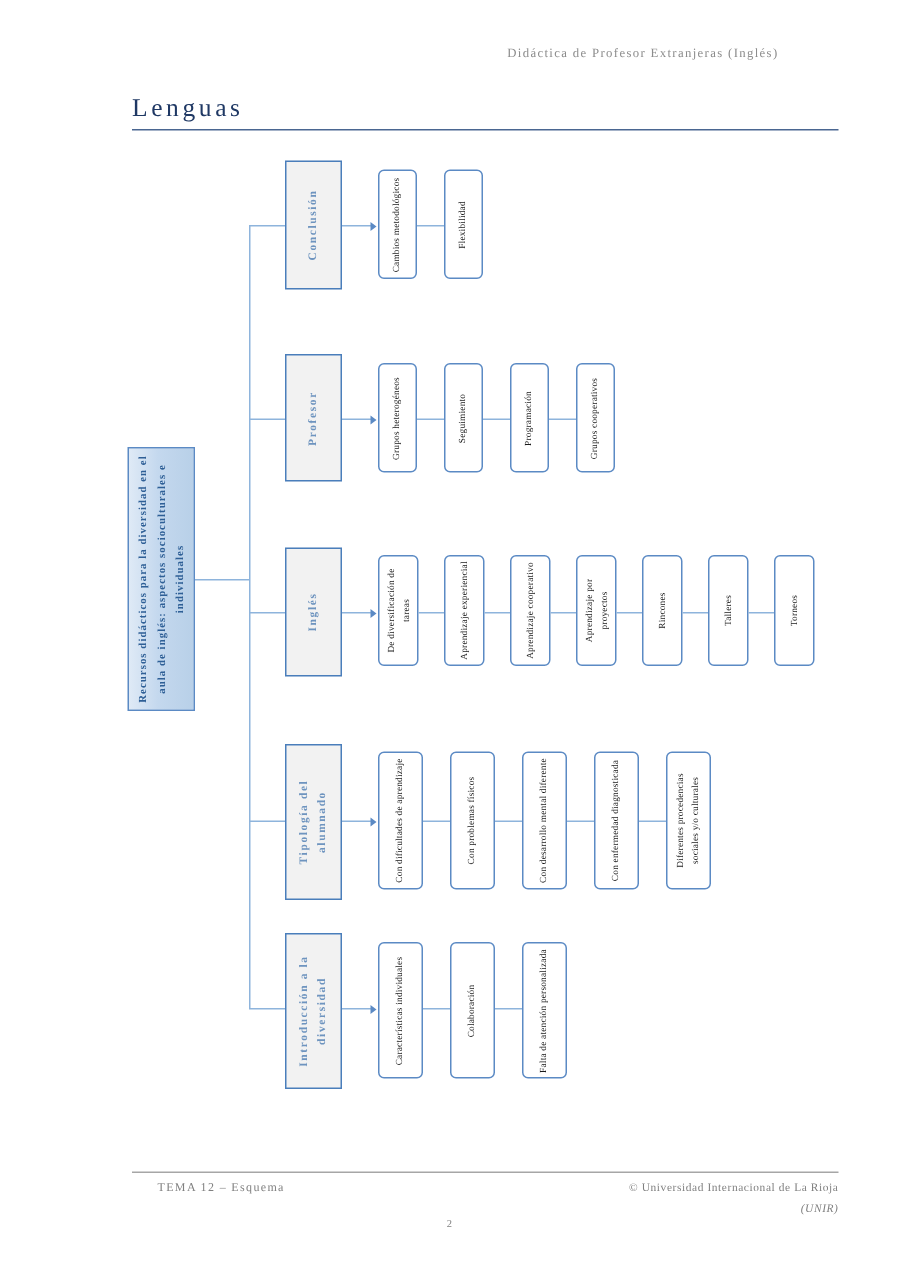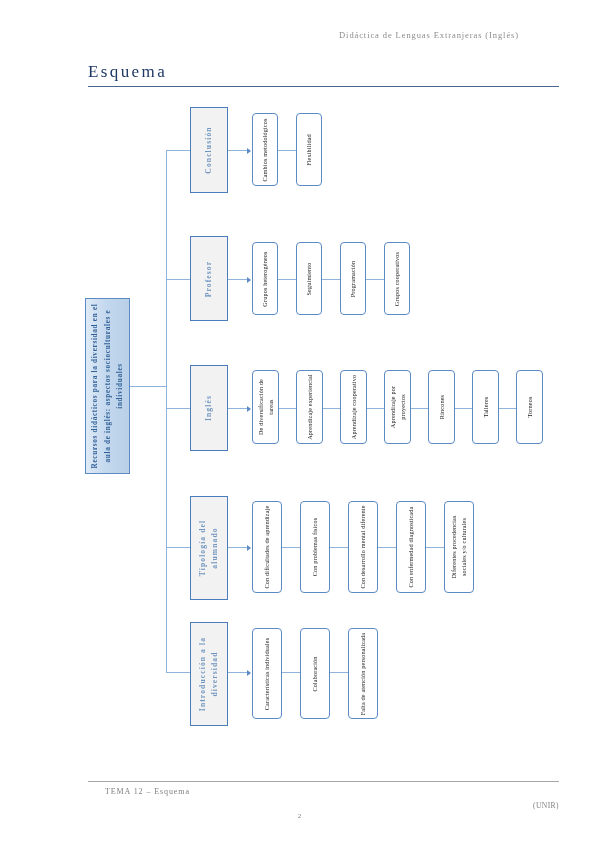--- a/index.html
+++ b/index.html
@@ -96,35 +96,36 @@
   }
   .ftr-right{
     position:absolute;right:40px;top:787px;width:260px;text-align:right;
     font-size:7.6px;color:#808080;letter-spacing:.4px;
     font-family:"Liberation Serif", serif;
   }
   .ftr-right2{
     position:absolute;right:40px;top:801px;width:260px;text-align:right;
     font-size:7.6px;color:#808080;letter-spacing:.4px;
     font-family:"Liberation Serif", serif;
+    font-style:italic;
   }
   .pgnum{
     position:absolute;left:0;top:812px;width:599px;text-align:center;
     font-size:7px;color:#808080;
     font-family:"Liberation Serif", serif;
   }
 </style>
 </head>
 <body>
 
 <div class="page">
 
-  <div class="hdr">Didáctica de Lenguas Extranjeras (Inglés)</div>
-
-  <div class="title">Esquema</div>
+  <div class="hdr">Didáctica de Profesor Extranjeras (Inglés)</div>
+
+  <div class="title">Lenguas</div>
   <div class="title-rule"></div>
 
   <div class="diagram" id="diagram">
     <div class="root">
       <div class="root-inner">Recursos didácticos para la diversidad en el aula de inglés: aspectos socioculturales e individuales</div>
     </div>
   <div class="ln-v" style="left: 166px; top: 150px; height: 522px;"></div>
       <div class="ln-h" style="left: 130px; top: 386px; width: 36px;"></div>
       <div class="ln-h" style="left: 166px; top: 150px; width: 24px;"></div>
       <div class="cat" style="left: 190px; top: 107px; height: 86px;">
@@ -232,16 +233,17 @@
         <div class="leaf-inner" style="width: 83px;">Colaboración</div>
       </div>
       <div class="ln-h" style="left: 330px; top: 672px; width: 18px;"></div>
       <div class="leaf" style="left: 348px; top: 628px; width: 30px; height: 91px;">
         <div class="leaf-inner" style="width: 83px;">Falta de atención personalizada</div>
       </div>
     </div>
 
   <div class="ftr-rule"></div>
   <div class="ftr-left">TEMA 12 – Esquema</div>
+  <div class="ftr-right">© Universidad Internacional de La Rioja</div>
   <div class="ftr-right2">(UNIR)</div>
   <div class="pgnum">2</div>
 
 </div>
 
 </body></html>

